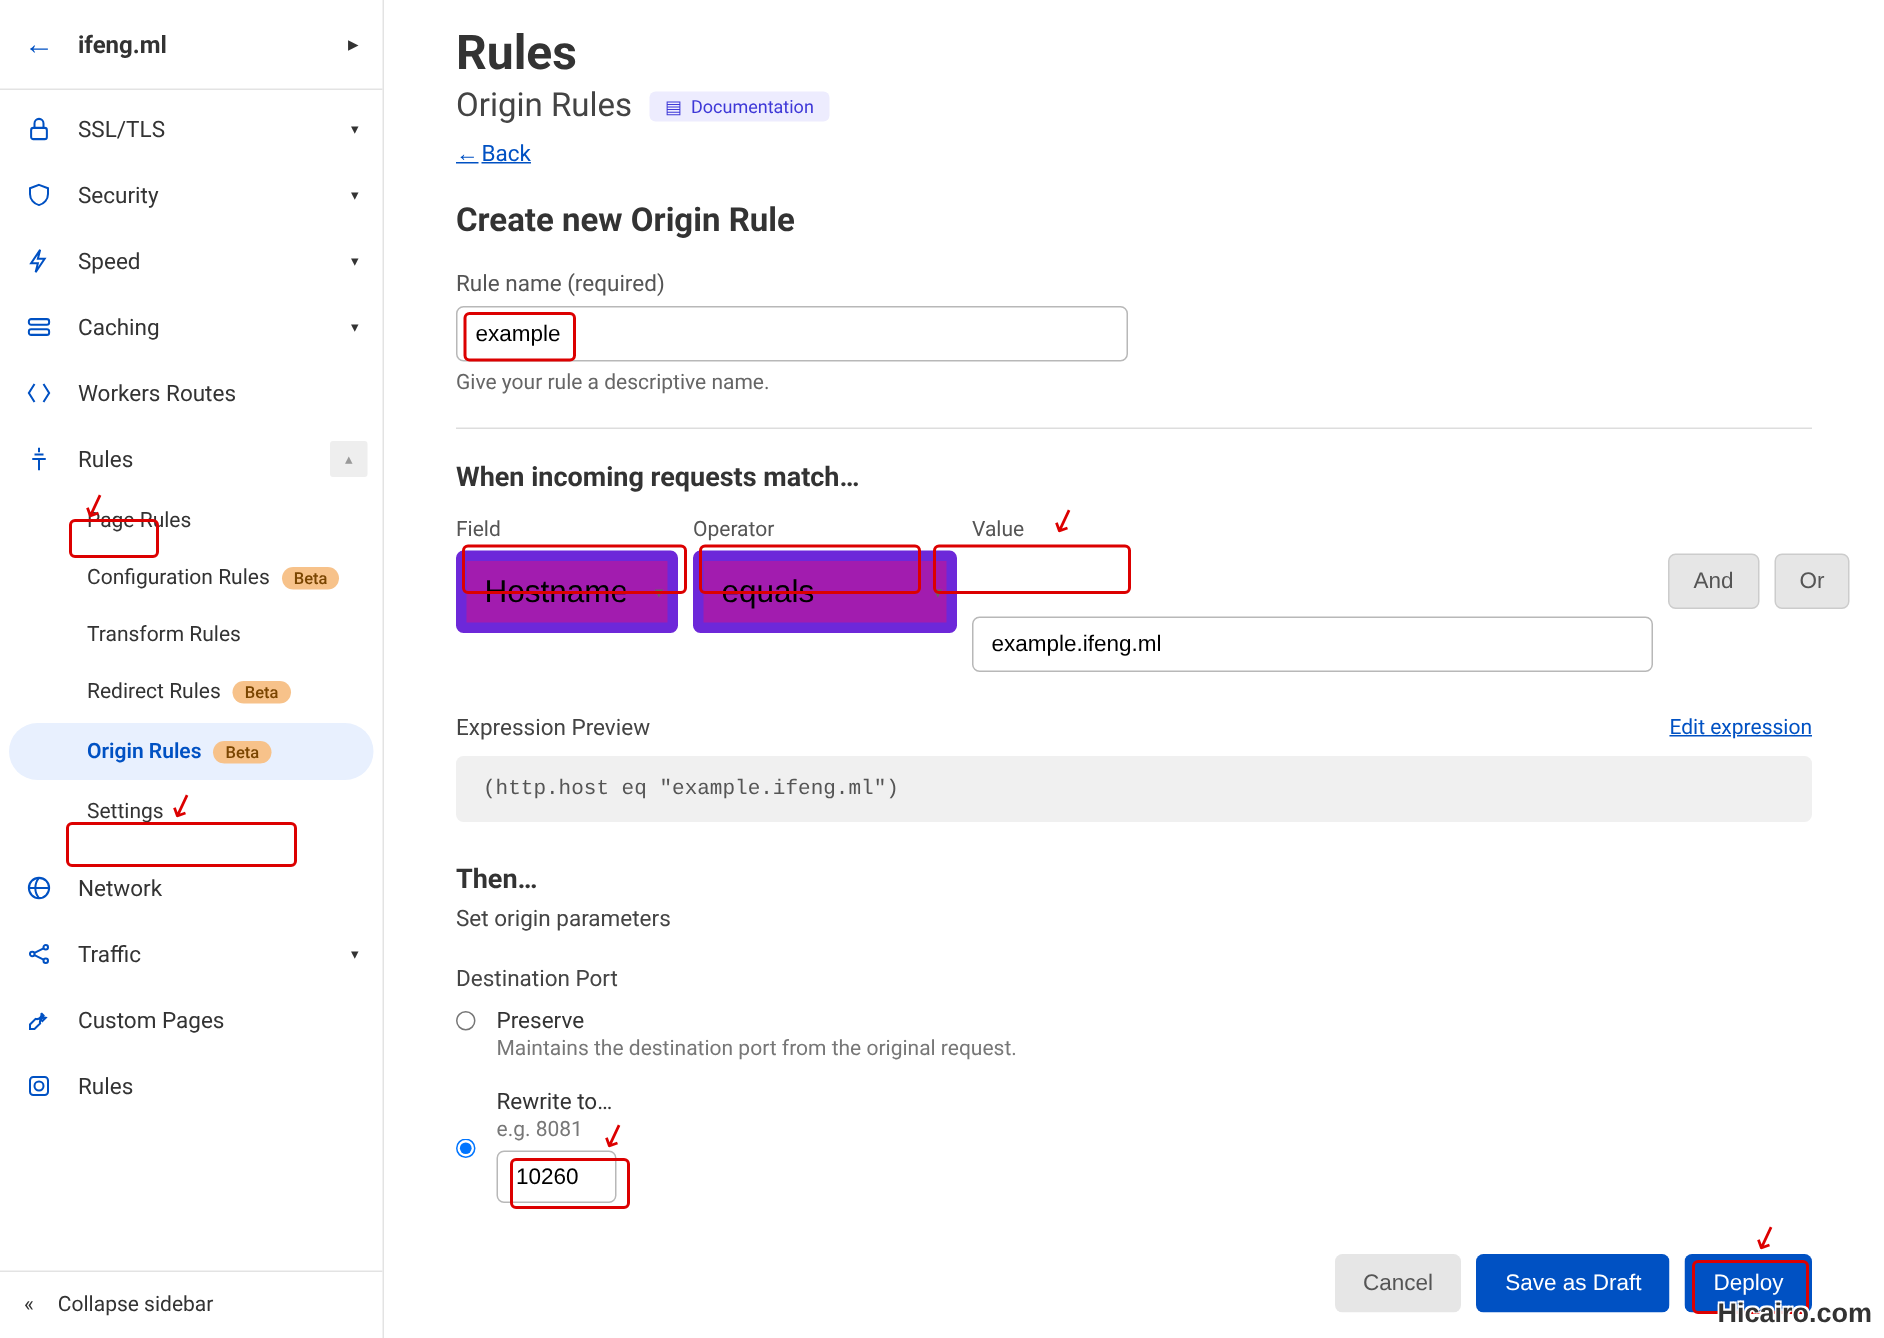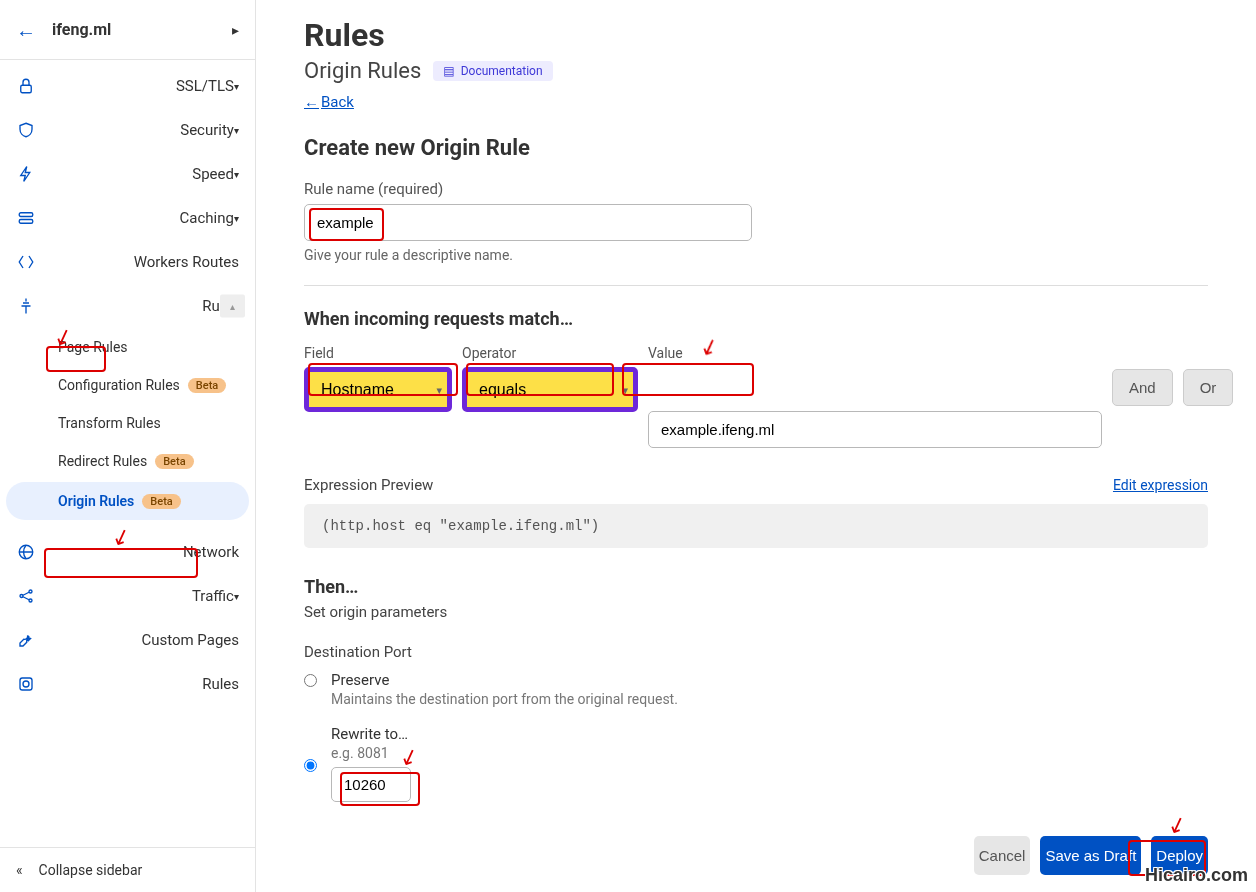--- a/index.html
+++ b/index.html
@@ -4,21 +4,21 @@
 <style>
 * { box-sizing: border-box; margin: 0; padding: 0; }
 body { font-family: -apple-system, BlinkMacSystemFont, "Segoe UI", Roboto, sans-serif; font-size: 14px; color: #333; background: #fff; width: 1256px; height: 892px; overflow: hidden; position: relative; }
 .container { display: flex; height: 100%; }
 .sidebar { width: 256px; border-right: 1px solid #e3e3e3; display: flex; flex-direction: column; background: #fff; }
 .site-header { display: flex; align-items: center; padding: 8px 16px; border-bottom: 1px solid #e3e3e3; height: 60px; }
 .back-arrow { font-size: 20px; color: #0051c3; margin-right: 16px; cursor: pointer; }
 .site-name { font-weight: 700; font-size: 16px; flex: 1; }
 .site-caret { color: #333; }
 .nav { flex: 1; overflow-y: auto; padding-top: 4px; }
-.nav-item { display: flex; align-items: center; padding: 12px 16px; cursor: pointer; color: #333; position: relative; text-align: right; }
+.nav-item { display: flex; align-items: center; padding: 12px 16px; cursor: pointer; color: #333; position: relative; }
 .nav-icon { width: 20px; height: 20px; margin-right: 16px; display: flex; align-items: center; justify-content: center; color: #0051c3; }
 .nav-icon svg { width: 18px; height: 18px; stroke: #0051c3; fill: none; stroke-width: 1.8; }
 .nav-label { flex: 1; font-size: 15px; }
 .nav-chevron { color: #333; font-size: 10px; }
 .sub-items { }
 .sub-item { padding: 11px 16px 11px 58px; cursor: pointer; font-size: 14px; display: flex; align-items: center; gap: 8px; }
 .sub-item.active { background: #e8f0fe; color: #0051c3; font-weight: 600; border-radius: 20px; margin: 2px 6px; padding-left: 52px; }
 .beta-badge { background: #f7c28a; color: #7a4500; font-size: 11px; padding: 1px 8px; border-radius: 10px; font-weight: 500; }
 .collapse-footer { border-top: 1px solid #e3e3e3; padding: 14px 16px; display: flex; align-items: center; cursor: pointer; }
 .collapse-footer .chev { margin-right: 16px; color: #333; font-size: 14px; }
@@ -30,42 +30,42 @@
 .back-link { color: #0051c3; font-size: 15px; text-decoration: underline; display: inline-flex; align-items: center; gap: 2px; margin-bottom: 24px; cursor: pointer; }
 h2 { font-size: 22px; font-weight: 700; margin-bottom: 20px; }
 .form-label { font-size: 15px; color: #555; margin-bottom: 6px; display: block; }
 .text-input { border: 1px solid #b8b8b8; border-radius: 5px; padding: 9px 12px; font-size: 15px; width: 448px; outline: none; }
 .help-text { color: #666; font-size: 14px; margin-top: 6px; }
 .section-divider { border: none; border-top: 1px solid #ddd; margin: 22px 0; }
 .section-title { font-size: 18px; font-weight: 700; margin-bottom: 16px; }
 .filter-row { display: flex; gap: 10px; align-items: flex-start; }
 .filter-col { display: flex; flex-direction: column; }
 .filter-col label { font-size: 14px; color: #555; margin-bottom: 6px; }
-.select { border: 5px solid #6d28d9; border-radius: 5px; padding: 9px 28px 9px 12px; font-size: 16px; background: #fde047; appearance: none; position: relative; cursor: pointer; }
+.select { border: 7px solid #6d28d9; border-radius: 5px; padding: 9px 28px 9px 12px; font-size: 21px; background: #a21caf; appearance: none; position: relative; cursor: pointer; }
 .select-wrap { position: relative; }
 .select-wrap::after { content: "▾"; position: absolute; right: 10px; top: 50%; transform: translateY(-50%); color: #666; font-size: 11px; pointer-events: none; }
 .field-select { width: 148px; }
 .op-select { width: 176px; }
 .value-input { width: 454px; margin-top: 44px; }
 .btn-gray { background: #e6e6e6; border: 1px solid #ccc; border-radius: 5px; padding: 9px 16px; font-size: 15px; cursor: pointer; color: #555; }
 .expr-row { display: flex; justify-content: space-between; align-items: center; margin-top: 28px; margin-bottom: 10px; }
 .expr-label { font-size: 15px; color: #444; }
 .edit-expr { color: #0051c3; font-size: 14px; text-decoration: underline; cursor: pointer; text-align: right; }
 .expr-box { background: #f0f0f0; border-radius: 5px; padding: 14px 18px; font-family: "Courier New", monospace; font-size: 14px; color: #555; }
 .then-title { font-size: 18px; font-weight: 700; margin-top: 28px; margin-bottom: 6px; }
 .then-sub { font-size: 15px; color: #444; margin-bottom: 22px; }
 .dest-label { font-size: 15px; color: #444; margin-bottom: 10px; }
 .radio-row { display: flex; align-items: flex-start; margin-bottom: 18px; }
 .radio-row input[type=radio] { margin-top: 3px; margin-right: 14px; }
 .radio-content { flex: 1; }
 .radio-title { font-size: 15px; color: #333; }
 .radio-desc { font-size: 14px; color: #777; margin-top: 2px; }
 .port-input { border: 1px solid #b8b8b8; border-radius: 5px; padding: 8px 12px; font-size: 15px; width: 80px; margin-top: 6px; }
 .footer-buttons { display: flex; justify-content: flex-end; gap: 10px; margin-top: 34px; }
-.btn { padding: 10px 4px; border-radius: 5px; font-size: 15px; cursor: pointer; border: 1px solid transparent; }
+.btn { padding: 10px 18px; border-radius: 5px; font-size: 15px; cursor: pointer; border: 1px solid transparent; }
 .btn-cancel { background: #e6e6e6; color: #555; }
 .btn-primary { background: #0051c3; color: #fff; }
 .red-box { position: absolute; border: 2px solid #dc0000; border-radius: 4px; pointer-events: none; }
 .red-arrow { position: absolute; color: #dc0000; font-size: 22px; pointer-events: none; transform: rotate(-20deg); }
 .watermark { position: absolute; bottom: 6px; right: 8px; font-family: Arial, sans-serif; font-size: 18px; font-weight: 700; color: #333; text-shadow: 1px 1px 0 #fff, -1px -1px 0 #fff, 1px -1px 0 #fff, -1px 1px 0 #fff; pointer-events: none; }
 .rules-expand-caret { position: absolute; right: 10px; top: 50%; transform: translateY(-50%); background: #eee; padding: 6px 10px; font-size: 10px; color: #999; border-radius: 2px; }
 </style>
 </head>
 <body>
 
@@ -143,20 +143,23 @@
         <div class="sub-item">
             <span>Transform Rules</span>
           </div>
         <div class="sub-item">
             <span>Redirect Rules</span>
             <span class="beta-badge">Beta</span>
           </div>
         <div class="sub-item active">
             <span>Origin Rules</span>
             <span class="beta-badge">Beta</span>
+          </div>
+        <div class="sub-item">
+            <span>Settings</span>
           </div>
       </div>
       <div class="nav-item" style="margin-top:10px;">
         <span class="nav-icon">
             <svg viewBox="0 0 24 24">
               <circle cx="12" cy="12" r="9"></circle>
               <path d="M12 3a14 14 0 0 0 0 18M3 12h18"></path>
             </svg>
           </span>
         <span class="nav-label">Network</span>

